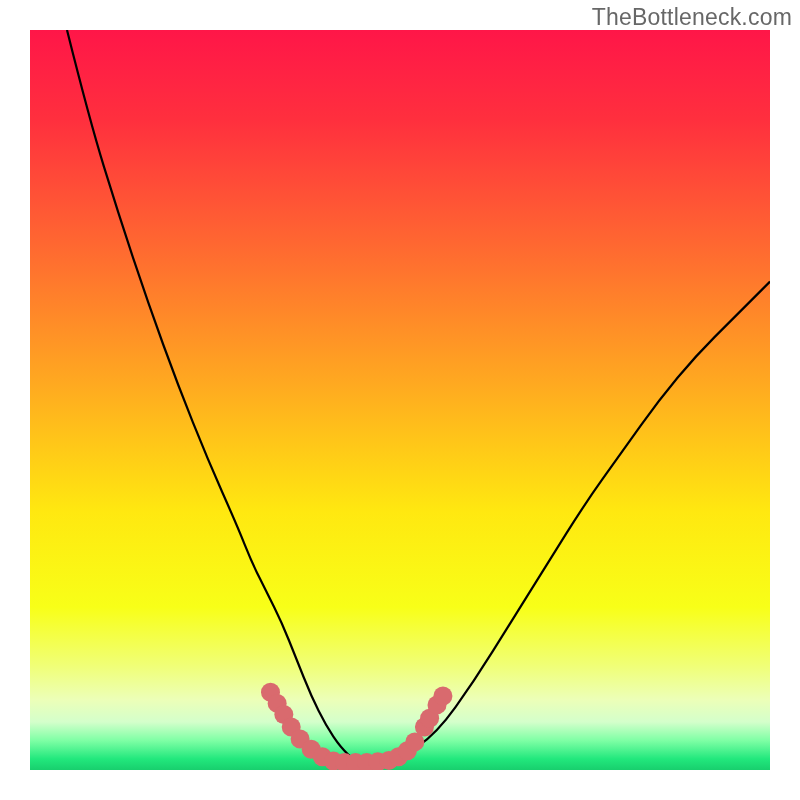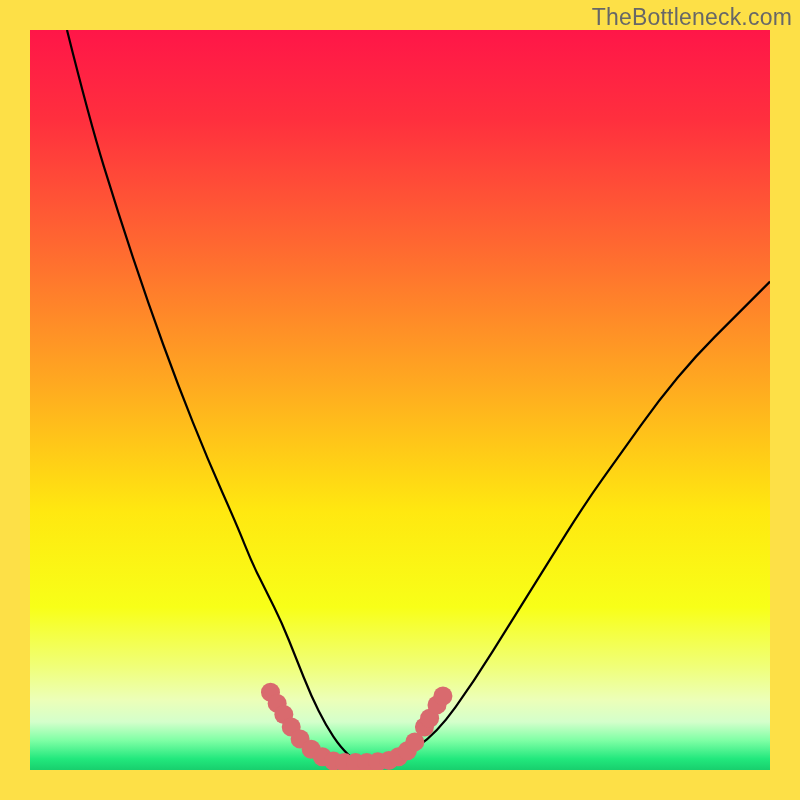--- a/index.html
+++ b/index.html
@@ -10,21 +10,21 @@
     background: #000;
     overflow: hidden;
     font-family: Arial, Helvetica, sans-serif;
   }
   .frame {
     position: absolute;
     top: 0;
     left: 0;
     width: 800px;
     height: 800px;
-    background: #fde047;
+    background: #ffffff;
   }
   .plot-area {
     position: absolute;
     top: 30px;
     left: 30px;
     width: 740px;
     height: 740px;
   }
   .watermark {
     position: absolute;

